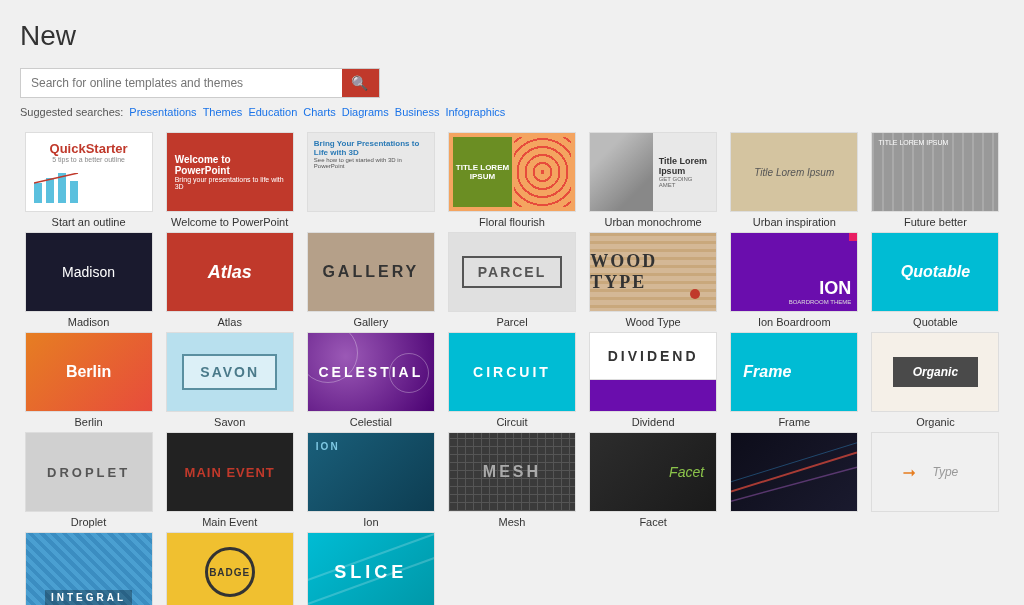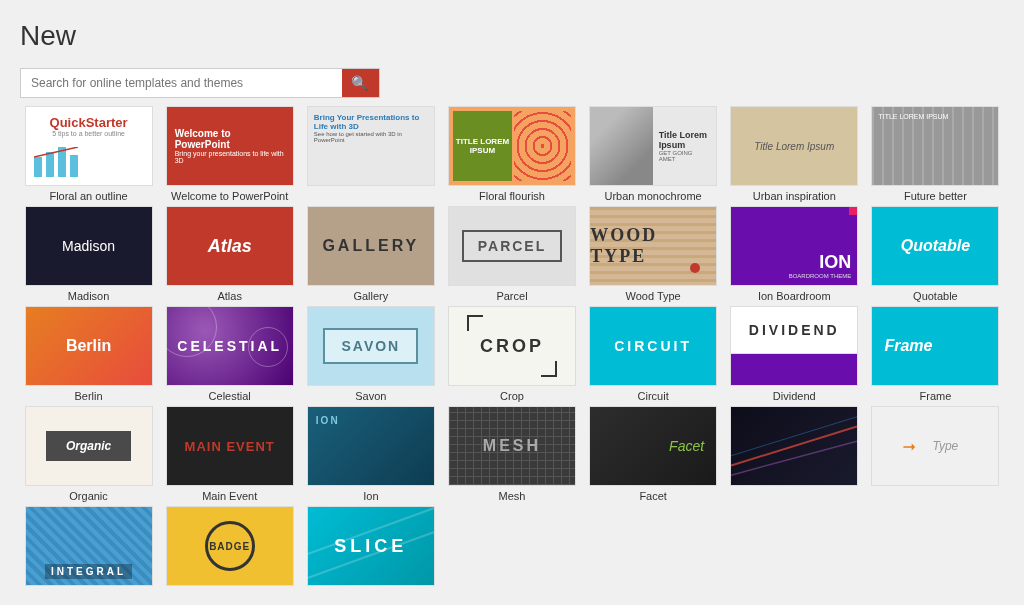--- a/index.html
+++ b/index.html
@@ -392,40 +392,50 @@
 <body>
 
 <div class="page-container">
   <h1>New</h1>
 
   <div class="search-bar">
     <input type="text" placeholder="Search for online templates and themes" style="">
     <button class="search-btn">🔍</button>
   </div>
 
+  <div class="suggested-searches">
+    <span class="label">Suggested searches:</span>
+    <a>Presentations</a>
+    <a>Themes</a>
+    <a>Education</a>
+    <a>Charts</a>
+    <a>Diagrams</a>
+    <a>Business</a>
+    <a>Infographics</a>
+  </div>
 
   <div class="templates-grid">
 
     <div class="template-item">
       <div class="template-thumb t-quickstarter">
         <div class="t-quickstarter-inner">
           <span class="qs-title">QuickStarter</span>
           <span class="qs-sub">5 tips to a better outline</span>
           <div class="qs-img">
             <svg width="110" height="30" viewBox="0 0 110 30">
               <rect x="0" y="10" width="8" height="20" fill="#5bc0de"></rect>
               <rect x="12" y="5" width="8" height="25" fill="#5bc0de"></rect>
               <rect x="24" y="0" width="8" height="30" fill="#5bc0de"></rect>
               <rect x="36" y="8" width="8" height="22" fill="#5bc0de"></rect>
               <line x1="0" y1="10" x2="44" y2="0" stroke="#c0392b" stroke-width="1.5"></line>
             </svg>
           </div>
         </div>
       </div>
-      <span class="template-label">Floral an outline</span>
+      <span class="template-label">Start an outline</span>
     </div>
 
     <div class="template-item">
       <div class="template-thumb t-welcome">
         <div class="t-welcome-inner">
           <span class="wt">Welcome to PowerPoint</span>
           <span class="ws">Bring your presentations to life with 3D</span>
         </div>
       </div>
       <span class="template-label">Welcome to PowerPoint</span>
@@ -553,49 +563,39 @@
     <div class="template-item">
       <div class="template-thumb t-berlin">
         <div class="t-berlin-inner">
           <span class="bt2">Berlin</span>
         </div>
       </div>
       <span class="template-label">Berlin</span>
     </div>
 
     <div class="template-item">
+      <div class="template-thumb t-savon">
+        <div class="t-savon-inner">
+          <div class="savon-box"><span>SAVON</span></div>
+        </div>
+      </div>
+      <span class="template-label">Savon</span>
+    </div>
+
+    <div class="template-item">
       <div class="template-thumb t-celestial">
         <div class="t-celestial-inner">
           <div class="cel-circle" style="width:60px;height:60px;top:-10px;left:-10px;"></div>
           <div class="cel-circle" style="width:40px;height:40px;top:20px;right:5px;"></div>
           <span class="ct">CELESTIAL</span>
         </div>
       </div>
       <span class="template-label">Celestial</span>
     </div>
 
-    <div class="template-item">
-      <div class="template-thumb t-savon">
-        <div class="t-savon-inner">
-          <div class="savon-box"><span>SAVON</span></div>
-        </div>
-      </div>
-      <span class="template-label">Savon</span>
-    </div>
-
-    <div class="template-item">
-      <div class="template-thumb t-crop">
-        <div class="t-crop-inner">
-          <div class="crop-corner crop-tl"></div>
-          <span class="crop-text">CROP</span>
-          <div class="crop-corner crop-br"></div>
-        </div>
-      </div>
-      <span class="template-label">Crop</span>
-    </div>
 
     <div class="template-item">
       <div class="template-thumb t-circuit">
         <div class="t-circuit-inner">
           <span class="cirt">CIRCUIT</span>
         </div>
       </div>
       <span class="template-label">Circuit</span>
     </div>
 
@@ -622,20 +622,28 @@
 
     <div class="template-item">
       <div class="template-thumb t-organic">
         <div class="t-organic-inner">
           <div class="org-band"><span>Organic</span></div>
         </div>
       </div>
       <span class="template-label">Organic</span>
     </div>
 
+    <div class="template-item">
+      <div class="template-thumb t-droplet">
+        <div class="t-droplet-inner">
+          <span class="drt">DROPLET</span>
+        </div>
+      </div>
+      <span class="template-label">Droplet</span>
+    </div>
 
     <div class="template-item">
       <div class="template-thumb t-mainevent">
         <div class="t-mainevent-inner">
           <span class="met">MAIN EVENT</span>
         </div>
       </div>
       <span class="template-label">Main Event</span>
     </div>
 

